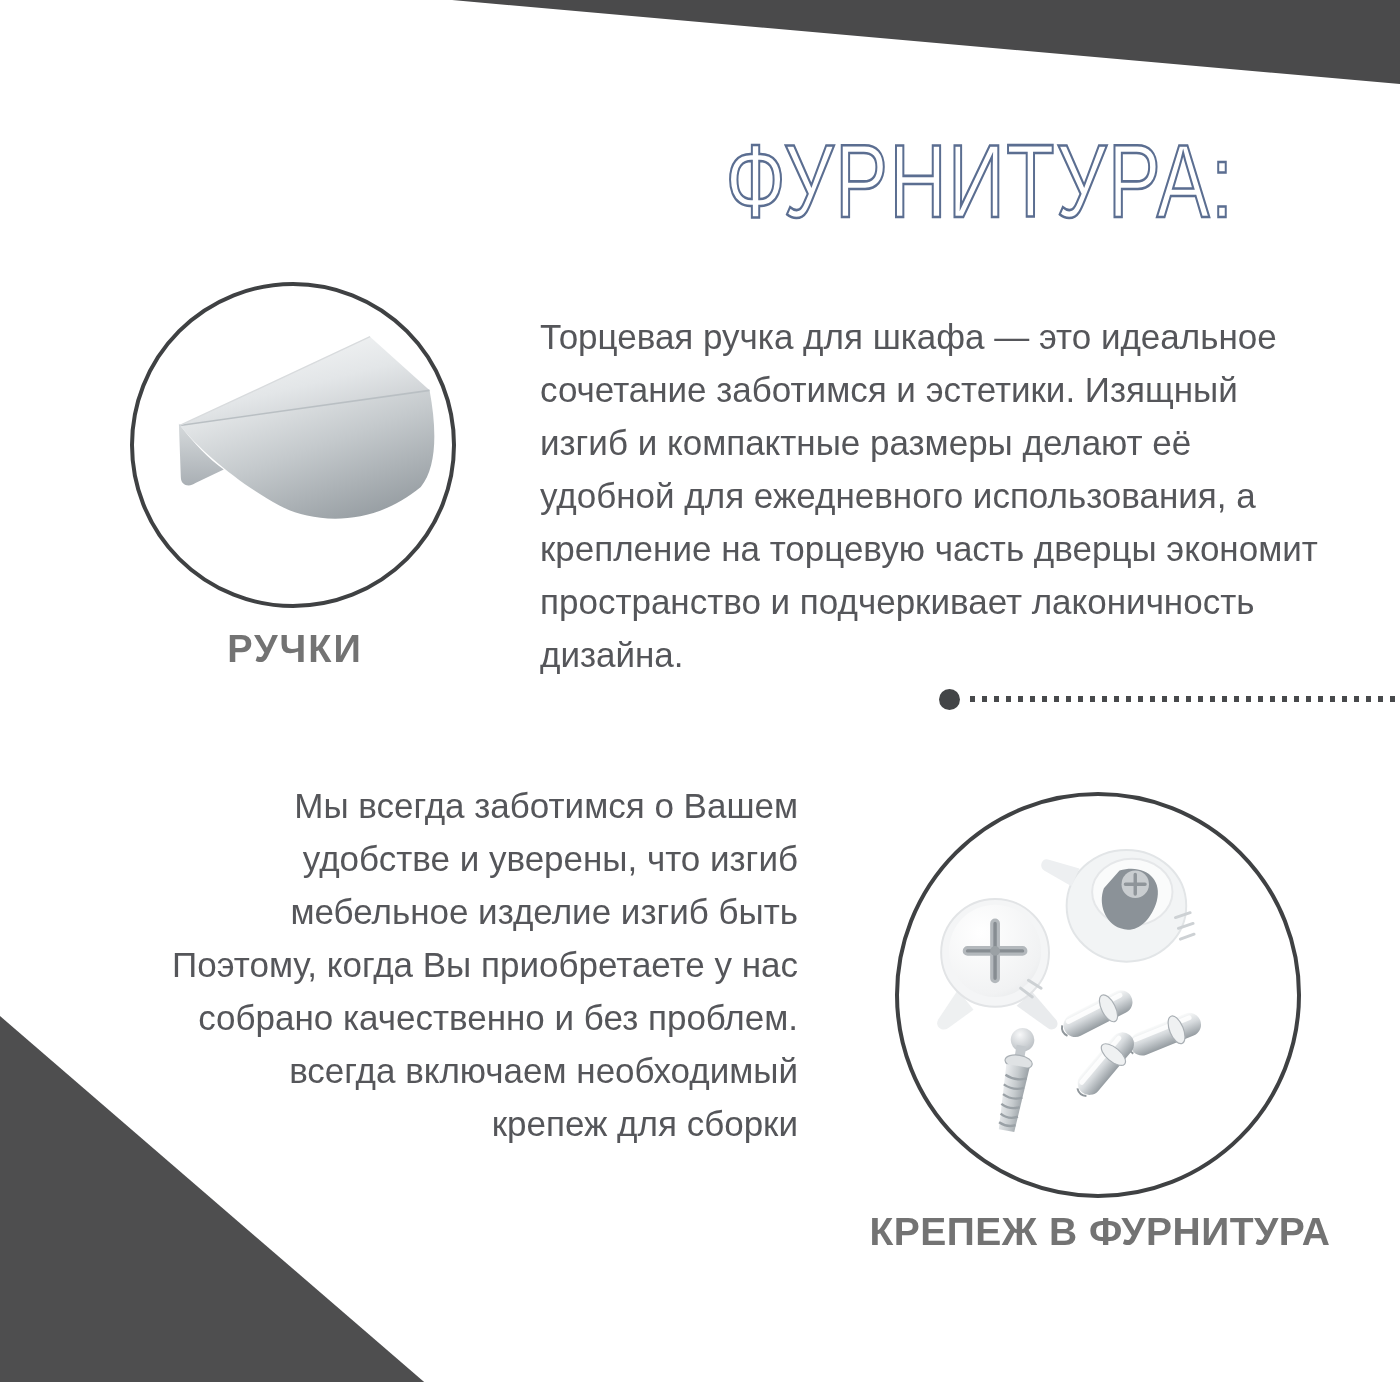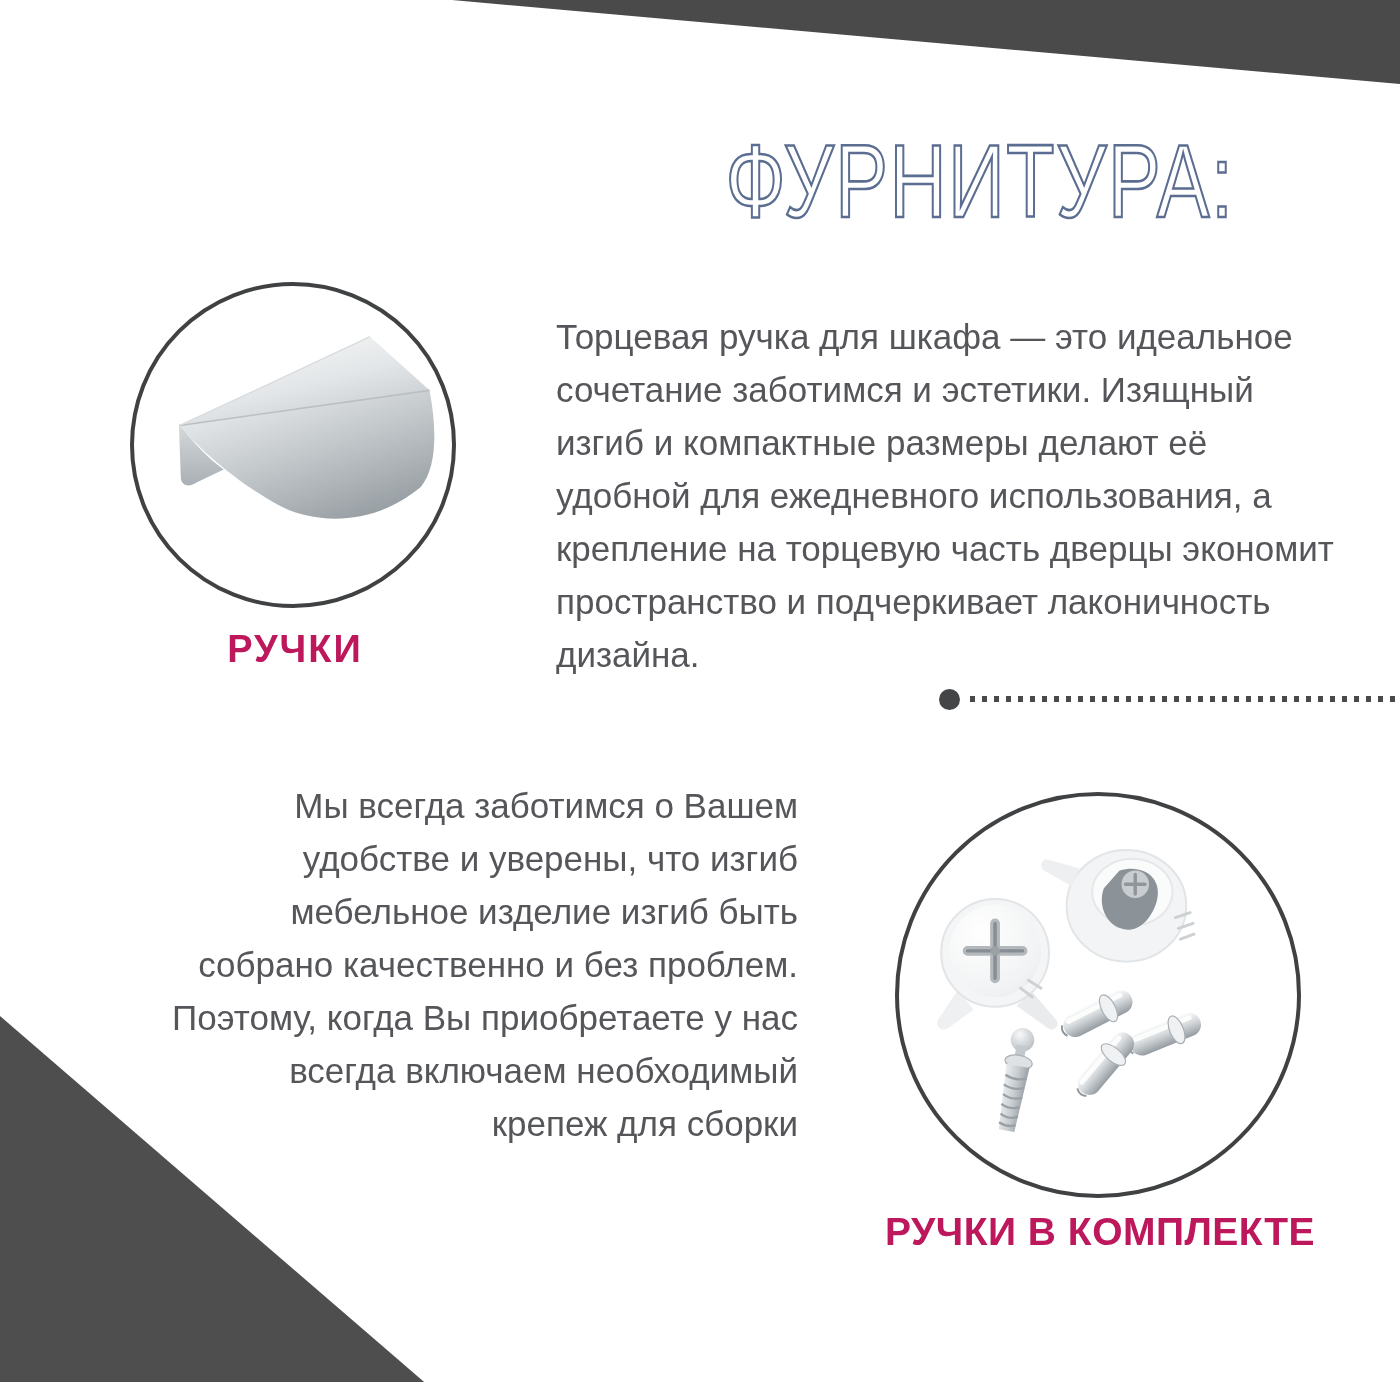--- a/index.html
+++ b/index.html
@@ -23,28 +23,28 @@
 
   .circle{
     position:absolute;border:4px solid #3f4143;border-radius:50%;
     box-sizing:border-box;background:#ffffff;
   }
   .circle-handles{left:130px;top:282px;width:326px;height:326px;}
   .circle-fasteners{left:895px;top:792px;width:406px;height:406px;}
   .circle svg{position:absolute;left:0;top:0;width:100%;height:100%;}
 
   .section-label{
-    position:absolute;text-align:center;font-weight:bold;color:#be185d;
+    position:absolute;text-align:center;font-weight:bold;color:#737373;
   }
   .label-handles{left:100px;top:628px;width:390px;font-size:38px;letter-spacing:2px;}
   .label-fasteners{left:845px;top:1210px;width:510px;font-size:39px;letter-spacing:.5px;}
 
   .para{position:absolute;color:#55565a;font-size:35px;}
   .para .line{height:53px;line-height:53px;white-space:nowrap;}
-  .para-top{left:540px;top:310px;width:812px;text-align:left;margin-left:16px;}
+  .para-top{left:540px;top:310px;width:812px;text-align:left;}
   .para-bottom{right:602px;top:779px;width:700px;text-align:right;}
 
   .divider-dot{
     position:absolute;left:939px;top:689px;width:21px;height:21px;border-radius:50%;
     background:#434547;
   }
   .divider-line{
     position:absolute;left:970px;top:696px;width:430px;height:6px;
     background:repeating-linear-gradient(to right,#47494b 0 5px,transparent 5px 12px);
   }
@@ -96,22 +96,22 @@
     <div class="line">дизайна.</div>
   </div>
 
   <div class="divider-dot"></div>
   <div class="divider-line"></div>
 
   <div class="para para-bottom">
     <div class="line">Мы всегда заботимся о Вашем</div>
     <div class="line">удобстве и уверены, что изгиб</div>
     <div class="line">мебельное изделие изгиб быть</div>
+    <div class="line">Поэтому, когда Вы приобретаете у нас</div>
     <div class="line">собрано качественно и без проблем.</div>
-    <div class="line">Поэтому, когда Вы приобретаете у нас</div>
     <div class="line">всегда включаем необходимый</div>
     <div class="line">крепеж для сборки</div>
   </div>
 
   <div class="circle circle-fasteners">
     <svg viewBox="0 0 406 406" aria-hidden="true">
       <defs>
         <radialGradient id="rWhite" cx="0.35" cy="0.3" r="0.9">
           <stop offset="0" stop-color="#ffffff"></stop>
           <stop offset="0.75" stop-color="#f1f2f3"></stop>
@@ -166,15 +166,15 @@
 
       <g transform="translate(117,300) rotate(10)">
         <circle cx="0" cy="-52" r="12" fill="url(#rMetal)"></circle>
         <rect x="-5" y="-46" width="10" height="15" fill="#c4c9cd"></rect>
         <ellipse cx="0" cy="-29" rx="14" ry="7" fill="#dfe2e4" stroke="#aab0b5" stroke-width="1.2"></ellipse>
         <path d="M-12,-25 L12,-25 L8,42 L-8,42 Z" fill="url(#gMetalV2)"></path>
         <path d="M-11,-14 Q0,-9 11,-14 M-11,-4 Q0,1 10,-4 M-10,6 Q0,11 10,6 M-10,16 Q0,21 9,16 M-9,26 Q0,31 9,26 M-9,35 Q0,39 8,35" stroke="#9aa1a6" stroke-width="2.4" fill="none"></path>
       </g>
     </svg>
   </div>
-  <div class="section-label label-fasteners">РУЧКИ В КОМПЛЕКТЕ</div>
+  <div class="section-label label-fasteners">КРЕПЕЖ В ФУРНИТУРА</div>
 
 </div>
 
 </body></html>

